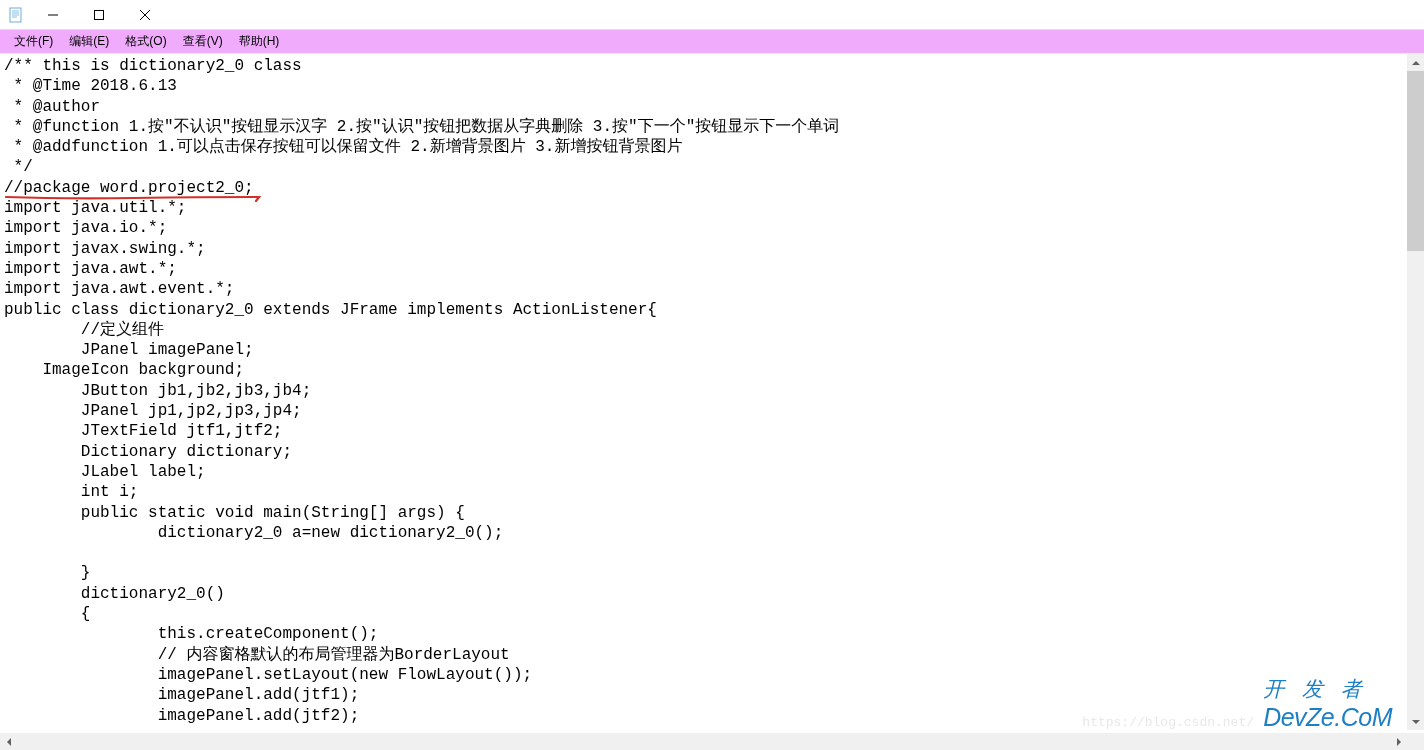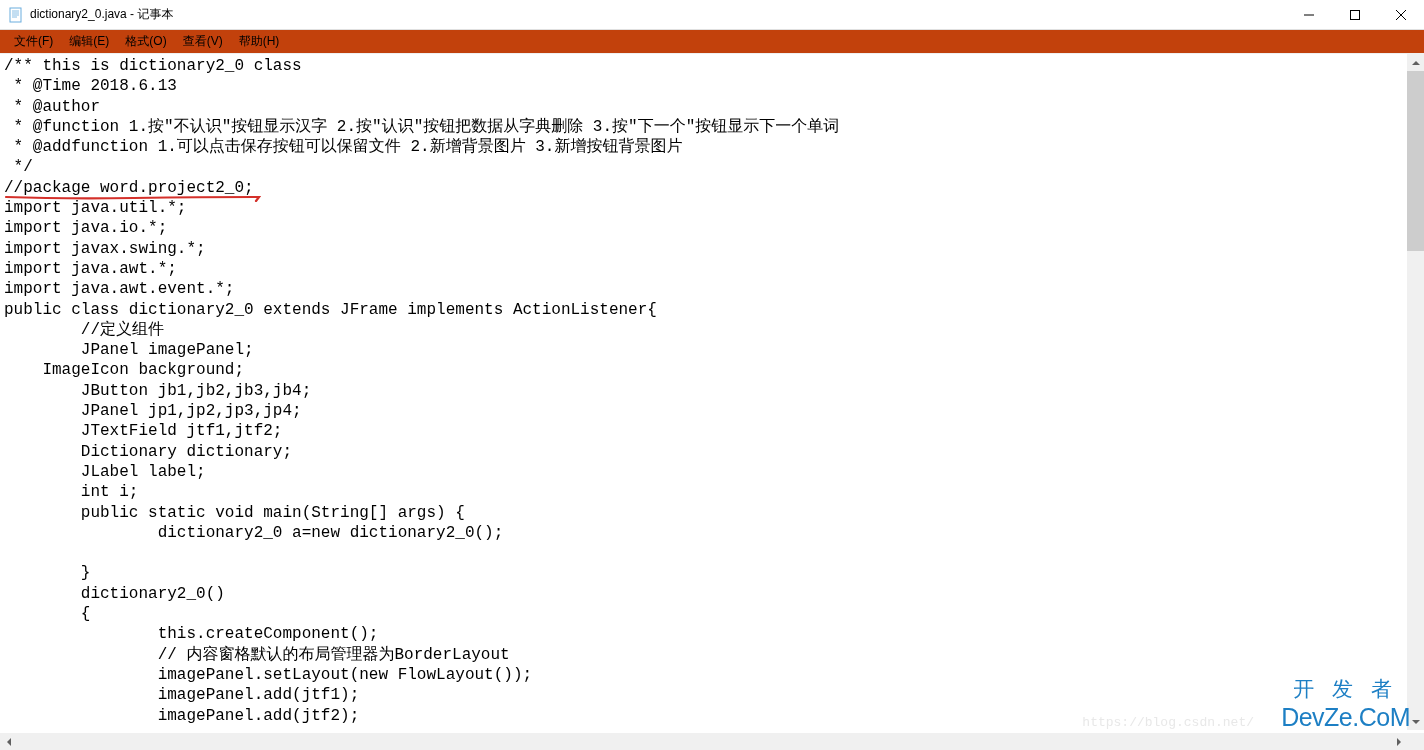--- a/index.html
+++ b/index.html
@@ -40,21 +40,21 @@
     .window-btn {
       width: 46px;
       height: 30px;
       display: flex;
       align-items: center;
       justify-content: center;
       cursor: pointer;
     }
     .menubar {
       height: 24px;
-      background: #c2410c;
+      background: #f0abfc;
       display: flex;
       align-items: center;
       padding-left: 6px;
       border-bottom: 1px solid #f0f0f0;
     }
     .menu-item {
       font-size: 12px;
       padding: 3px 8px;
       cursor: pointer;
       color: #000000;
@@ -125,24 +125,25 @@
       justify-content: center;
       font-size: 8px;
       color: #606060;
       cursor: pointer;
       position: absolute;
     }
     .scroll-arrow-h.left { left: 0; }
     .scroll-arrow-h.right { right: 0; }
     .watermark {
       position: absolute;
-      right: 14px;
+      right: 32px;
       bottom: 18px;
-      text-align: center;
+      text-align: left;
       pointer-events: none;
+      font-style: italic;
     }
     .watermark-top {
       font-size: 21px;
       color: #1d7fc4;
       letter-spacing: 6px;
       font-weight: normal;
       font-family: "SimHei", sans-serif;
     }
     .watermark-bottom {
       font-size: 25px;
@@ -172,21 +173,20 @@
 <body>
 
 <div class="titlebar">
   <svg class="app-icon" viewBox="0 0 16 16">
     <rect x="2" y="1" width="11" height="14" fill="#fff" stroke="#6badde" stroke-width="1"></rect>
     <line x1="4" y1="4" x2="11" y2="4" stroke="#6badde" stroke-width="0.8"></line>
     <line x1="4" y1="6" x2="11" y2="6" stroke="#6badde" stroke-width="0.8"></line>
     <line x1="4" y1="8" x2="11" y2="8" stroke="#6badde" stroke-width="0.8"></line>
     <line x1="4" y1="10" x2="9" y2="10" stroke="#6badde" stroke-width="0.8"></line>
   </svg>
-  <span class="title-text">dictionary2_0.java - 记事本</span>
   <div class="window-controls">
     <div class="window-btn">
       <svg width="10" height="10" viewBox="0 0 10 10">
           <line x1="0" y1="5" x2="10" y2="5" stroke="#000" stroke-width="1"></line>
         </svg>
     </div>
     <div class="window-btn">
       <svg width="10" height="10" viewBox="0 0 10 10">
           <rect x="0.5" y="0.5" width="9" height="9" fill="none" stroke="#000" stroke-width="1"></rect>
         </svg>

